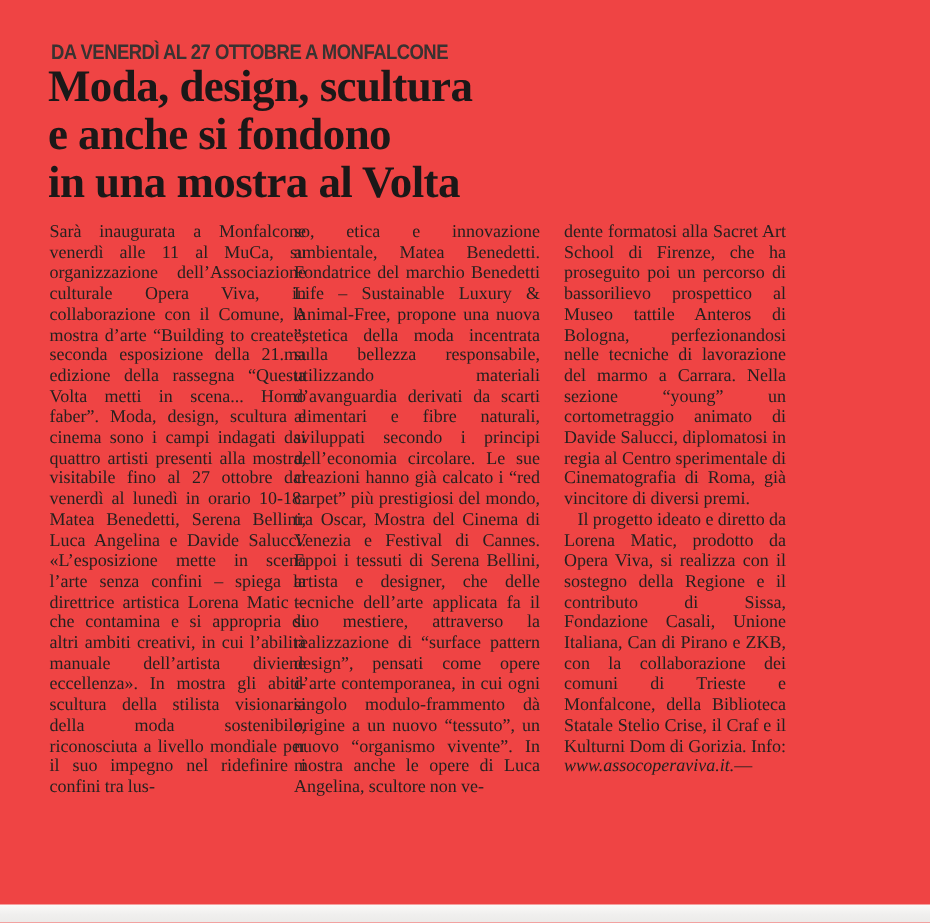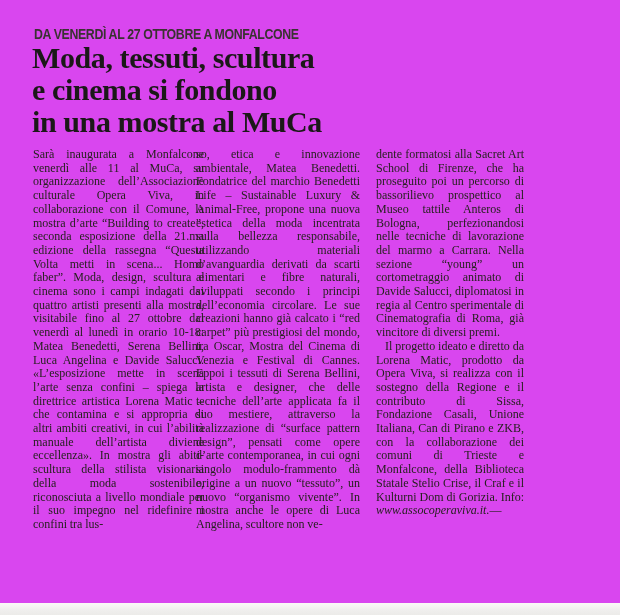--- a/index.html
+++ b/index.html
@@ -9,21 +9,21 @@
   body {
     width: 620px;
     height: 615px;
     overflow: hidden;
     background: #fdfcfa;
   }
   .page {
     position: relative;
     width: 620px;
     height: 615px;
-    background: #d946ef;
+    background: #ef4444;
   }
   .kicker {
     position: absolute;
     left: 34px;
     top: 26px;
     font-family: "Liberation Sans", sans-serif;
     font-weight: 700;
     font-size: 14px;
     letter-spacing: -0.4px;
     color: #3a3231;
@@ -81,23 +81,23 @@
   }
 </style>
 </head>
 <body>
 
 <div class="page">
 
   <div class="kicker">DA VENERDÌ AL 27 OTTOBRE A MONFALCONE</div>
 
   <div class="headline">
-    <div class="hl-line">Moda, tessuti, scultura</div>
-    <div class="hl-line">e cinema si fondono</div>
-    <div class="hl-line">in una mostra al MuCa</div>
+    <div class="hl-line">Moda, design, scultura</div>
+    <div class="hl-line">e anche si fondono</div>
+    <div class="hl-line">in una mostra al Volta</div>
   </div>
 
   <div class="article-body">
 
     <div class="col col-1">
       <p>Sarà inaugurata a Monfalcone venerdì alle 11 al MuCa, su organizzazione dell’Associazione culturale Opera Viva, in collaborazione con il Comune, la mostra d’arte “Building to create”, seconda esposizione della 21.ma edizione della rassegna “Questa Volta metti in scena... Homo faber”. Moda, design, scultura e cinema sono i campi indagati dai quattro artisti presenti alla mostra, visitabile fino al 27 ottobre dal venerdì al lunedì in orario 10-18: Matea Benedetti, Serena Bellini, Luca Angelina e Davide Salucci. «L’esposizione mette in scena l’arte senza confini – spiega la direttrice artistica Lorena Matic – che contamina e si appropria di altri ambiti creativi, in cui l’abilità manuale dell’artista diviene eccellenza». In mostra gli abiti-scultura della stilista visionaria della moda sostenibile, riconosciuta a livello mondiale per il suo impegno nel ridefinire i confini tra lus-</p>
     </div>
 
     <div class="col col-2">
       <p>so, etica e innovazione ambientale, Matea Benedetti. Fondatrice del marchio Benedetti Life – Sustainable Luxury &amp; Animal-Free, propone una nuova estetica della moda incentrata sulla bellezza responsabile, utilizzando materiali d’avanguardia derivati da scarti alimentari e fibre naturali, sviluppati secondo i principi dell’economia circolare. Le sue creazioni hanno già calcato i “red carpet” più prestigiosi del mondo, tra Oscar, Mostra del Cinema di Venezia e Festival di Cannes. Eppoi i tessuti di Serena Bellini, artista e designer, che delle tecniche dell’arte applicata fa il suo mestiere, attraverso la realizzazione di “surface pattern design”, pensati come opere d’arte contemporanea, in cui ogni singolo modulo-frammento dà origine a un nuovo “tessuto”, un nuovo “organismo vivente”. In mostra anche le opere di Luca Angelina, scultore non ve-</p>

